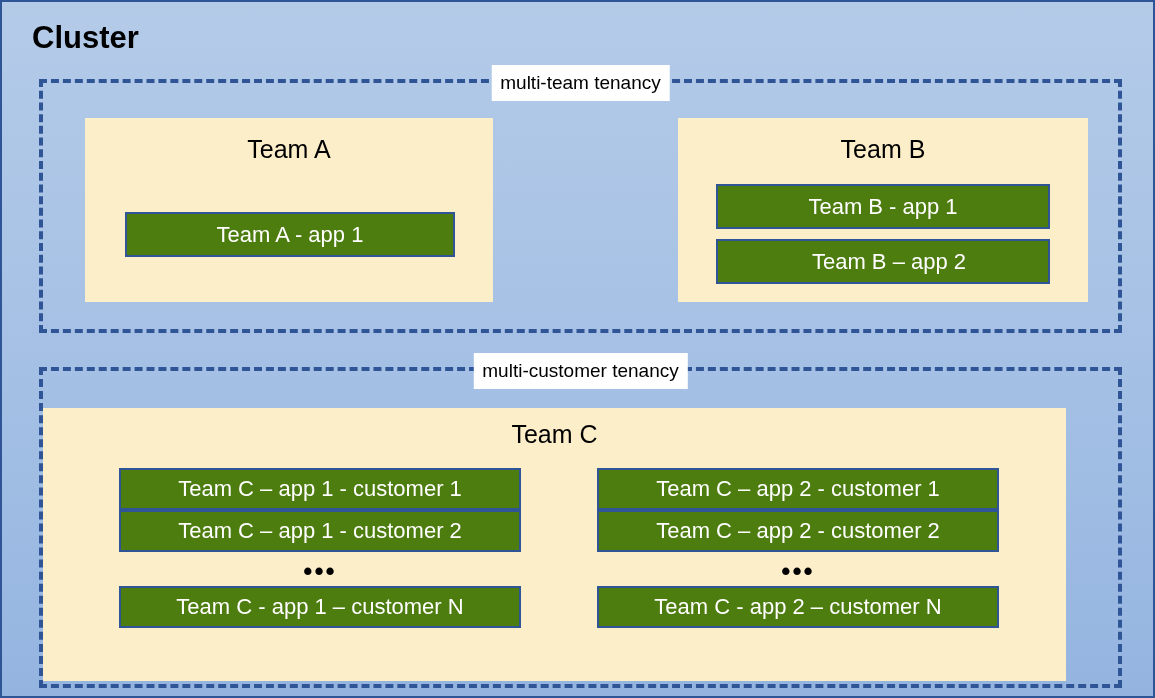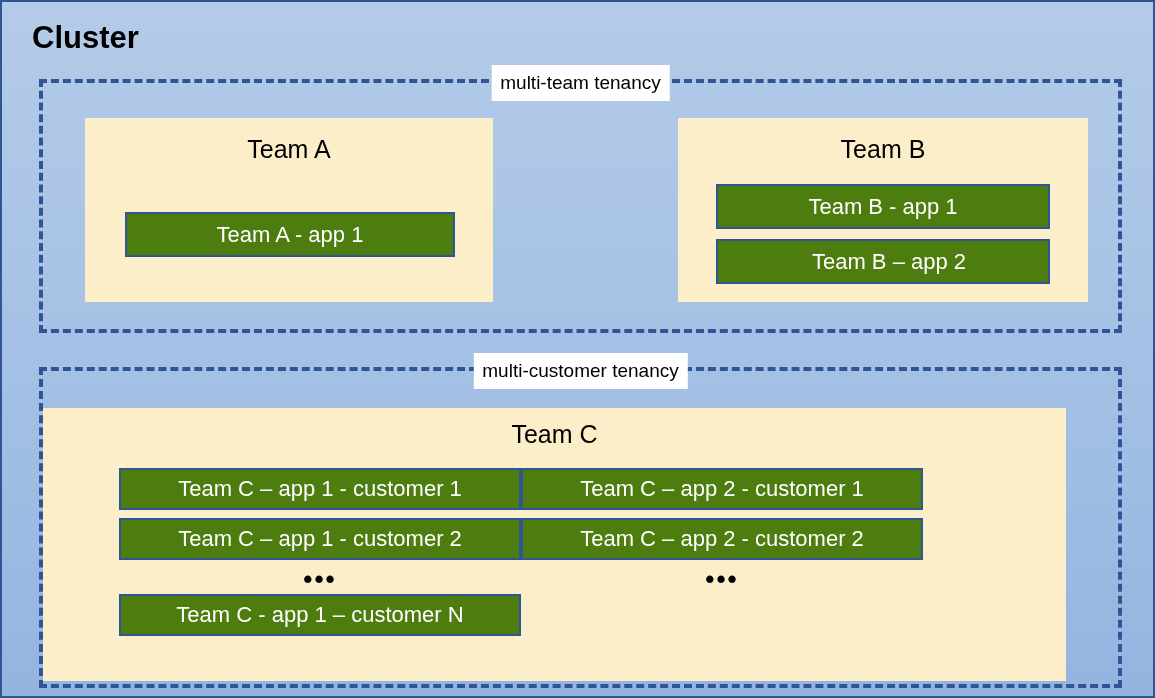--- a/index.html
+++ b/index.html
@@ -138,29 +138,29 @@
   #team-b-apps .app-chip { height: 45px; }
   #team-b-apps .app-chip + .app-chip { margin-top: 10px; padding-left: 12px; }
 
   
   .teamc-columns {
     position: absolute;
     left: 0;
     top: 60px;
     width: 100%;
     display: flex;
-    justify-content: flex-start;
+    justify-content: space-between;
     padding: 0 67px 0 76px;
     box-sizing: border-box;
   }
   .teamc-col {
     width: 402px;
   }
   .teamc-col .app-chip { height: 42px; }
-  .teamc-col .app-chip + .app-chip { margin-top: 8px; }
+  .teamc-col .app-chip + .app-chip { margin-top: 0; }
 
   .ellipsis {
     text-align: center;
     font-size: 26px;
     font-weight: bold;
     color: #000000;
     line-height: 1;
     height: 26px;
     margin-top: 6px;
     margin-bottom: 2px;
@@ -208,18 +208,19 @@
         <div class="app-chip">Team C – app 1 - customer 1</div>
         <div class="app-chip">Team C – app 1 - customer 2</div>
         <div class="ellipsis">•••</div>
         <div class="app-chip">Team C - app 1 – customer N</div>
       </div>
 
       <div class="teamc-col">
         <div class="app-chip">Team C – app 2 - customer 1</div>
         <div class="app-chip">Team C – app 2 - customer 2</div>
         <div class="ellipsis">•••</div>
+        <div class="app-chip">Team C - app 2 – customer N</div>
       </div>
 
     </div>
   </div>
 
 </div>
 
 </body></html>

